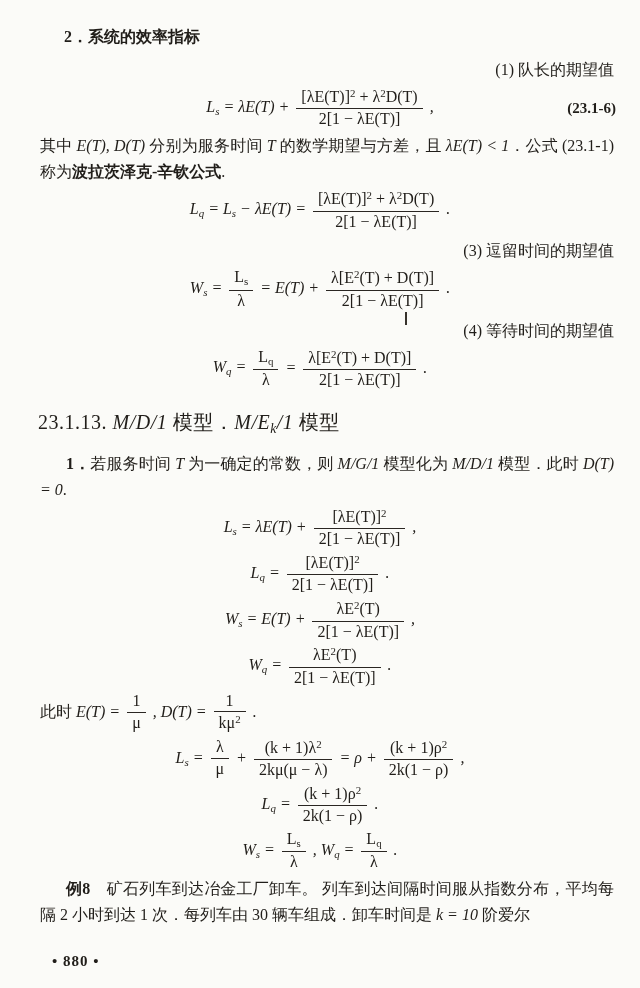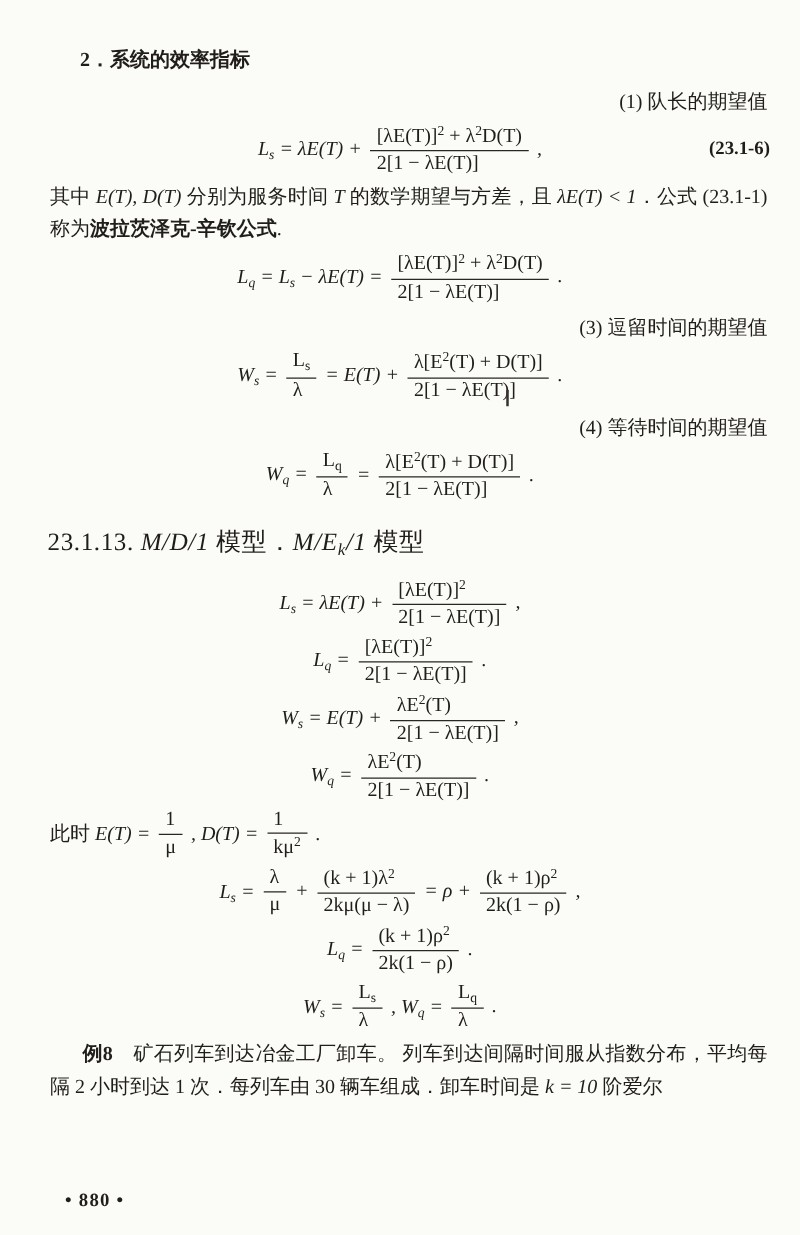--- a/index.html
+++ b/index.html
@@ -5,35 +5,35 @@
   html,body{margin:0;padding:0;background:#e8e8e6;}
   .page{
     position:relative;
     width:640px;height:988px;
     margin:0 auto;
     background:#fbfbf8;
     overflow:hidden;
     color:#211e1a;
     font-family:"Liberation Serif","DejaVu Serif",serif;
     box-sizing:border-box;
-    padding-top:34px;
+    padding-top:22px;
   }
   .h-eff{margin:2px 26px 2px 64px;font-size:16px;font-weight:bold;line-height:26px;}
   .item{margin:7px 26px 0 64px;font-size:16px;line-height:26px;text-align:right;}
   .para{margin:4px 26px 2px 40px;font-size:16px;line-height:26px;text-align:justify;}
   .indent{text-indent:26px;}
   .section-head{margin:18px 26px 8px 38px;font-size:20px;line-height:28px;letter-spacing:.5px;}
   .eq{margin:4px 0;text-align:center;font-size:16px;}
   .eq-row{position:relative;}
   .eq-num{position:absolute;right:24px;top:50%;transform:translateY(-50%);
           font-weight:bold;font-size:15px;font-style:normal;}
   .sg-m{font-style:italic;}
   .sg-b{font-weight:bold;font-style:normal;}
   .sg-c{font-style:normal;}
-  .frac{display:inline-block;vertical-align:middle;text-align:left;margin:0 3px;line-height:1.18;}
+  .frac{display:inline-block;vertical-align:middle;text-align:center;margin:0 3px;line-height:1.18;}
   .frac .num{display:block;padding:0 5px 1px;border-bottom:1.5px solid #2a2622;}
   .frac .den{display:block;padding:1px 5px 0;}
   sub{font-size:68%;vertical-align:-0.3em;}
   sup{font-size:68%;vertical-align:0.5em;}
   .page-num{position:absolute;left:52px;bottom:18px;font-size:15px;font-weight:bold;letter-spacing:1px;text-align:center;}
   .artifact{position:absolute;left:405px;top:312px;width:2px;height:13px;background:#37322c;}
 </style>
 </head>
 <body>
 
@@ -53,20 +53,21 @@
   <div class="eq"><span class="sg-m">L<sub>q</sub> = L<sub>s</sub> − λE(T) = </span><span class="frac"><span class="num">[λE(T)]<sup>2</sup> + λ<sup>2</sup>D(T)</span><span class="den">2[1 − λE(T)]</span></span><span class="sg-m"> .</span></div>
 
   <div class="item"><span class="sg-c">(3) 逗留时间的期望值</span></div>
   <div class="eq"><span class="sg-m">W<sub>s</sub> = </span><span class="frac"><span class="num">L<sub>s</sub></span><span class="den">λ</span></span><span class="sg-m"> = E(T) + </span><span class="frac"><span class="num">λ[E<sup>2</sup>(T) + D(T)]</span><span class="den">2[1 − λE(T)]</span></span><span class="sg-m"> .</span></div>
 
   <div class="item"><span class="sg-c">(4) 等待时间的期望值</span></div>
   <div class="eq"><span class="sg-m">W<sub>q</sub> = </span><span class="frac"><span class="num">L<sub>q</sub></span><span class="den">λ</span></span><span class="sg-m"> = </span><span class="frac"><span class="num">λ[E<sup>2</sup>(T) + D(T)]</span><span class="den">2[1 − λE(T)]</span></span><span class="sg-m"> .</span></div>
 
   <div class="section-head"><span class="sg-c">23.1.13. </span><span class="sg-m">M/D/1</span><span class="sg-c"> 模型．</span><span class="sg-m">M/E<sub>k</sub>/1</span><span class="sg-c"> 模型</span></div>
 
+  <div class="para indent"><span class="sg-b">1．</span><span class="sg-c">若服务时间 </span><span class="sg-m">T</span><span class="sg-c"> 为一确定的常数，则 </span><span class="sg-m">M/G/1</span><span class="sg-c"> 模型化为 </span><span class="sg-m">M/D/1</span><span class="sg-c"> 模型．此时 </span><span class="sg-m">D(T) = 0</span><span class="sg-c">.</span></div>
 
   <div class="eq"><span class="sg-m">L<sub>s</sub> = λE(T) + </span><span class="frac"><span class="num">[λE(T)]<sup>2</sup></span><span class="den">2[1 − λE(T)]</span></span><span class="sg-m"> ,</span></div>
   <div class="eq"><span class="sg-m">L<sub>q</sub> = </span><span class="frac"><span class="num">[λE(T)]<sup>2</sup></span><span class="den">2[1 − λE(T)]</span></span><span class="sg-m"> .</span></div>
   <div class="eq"><span class="sg-m">W<sub>s</sub> = E(T) + </span><span class="frac"><span class="num">λE<sup>2</sup>(T)</span><span class="den">2[1 − λE(T)]</span></span><span class="sg-m"> ,</span></div>
   <div class="eq"><span class="sg-m">W<sub>q</sub> = </span><span class="frac"><span class="num">λE<sup>2</sup>(T)</span><span class="den">2[1 − λE(T)]</span></span><span class="sg-m"> .</span></div>
 
   <div class="para"><span class="sg-c">此时 </span><span class="sg-m">E(T) = </span><span class="frac"><span class="num">1</span><span class="den">μ</span></span><span class="sg-m"> ,  D(T) = </span><span class="frac"><span class="num">1</span><span class="den">kμ<sup>2</sup></span></span><span class="sg-m"> .</span></div>
 
   <div class="eq"><span class="sg-m">L<sub>s</sub> = </span><span class="frac"><span class="num">λ</span><span class="den">μ</span></span><span class="sg-m"> + </span><span class="frac"><span class="num">(k + 1)λ<sup>2</sup></span><span class="den">2kμ(μ − λ)</span></span><span class="sg-m"> = ρ + </span><span class="frac"><span class="num">(k + 1)ρ<sup>2</sup></span><span class="den">2k(1 − ρ)</span></span><span class="sg-m"> ,</span></div>
   <div class="eq"><span class="sg-m">L<sub>q</sub> = </span><span class="frac"><span class="num">(k + 1)ρ<sup>2</sup></span><span class="den">2k(1 − ρ)</span></span><span class="sg-m"> .</span></div>

